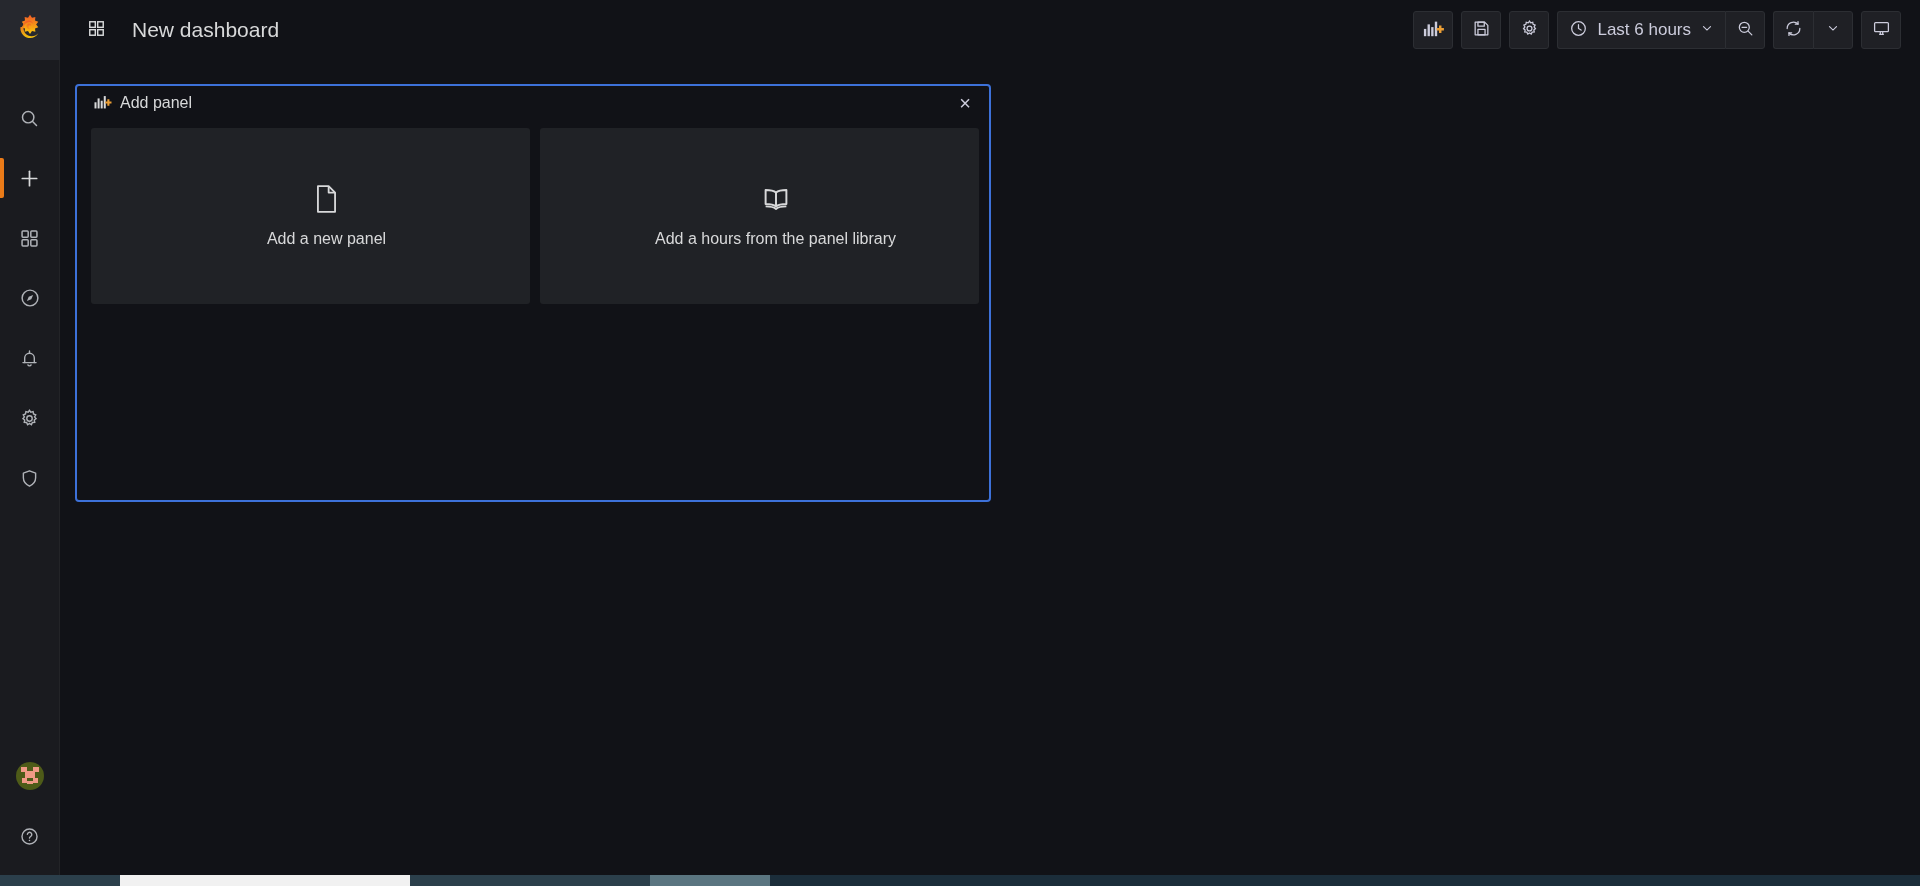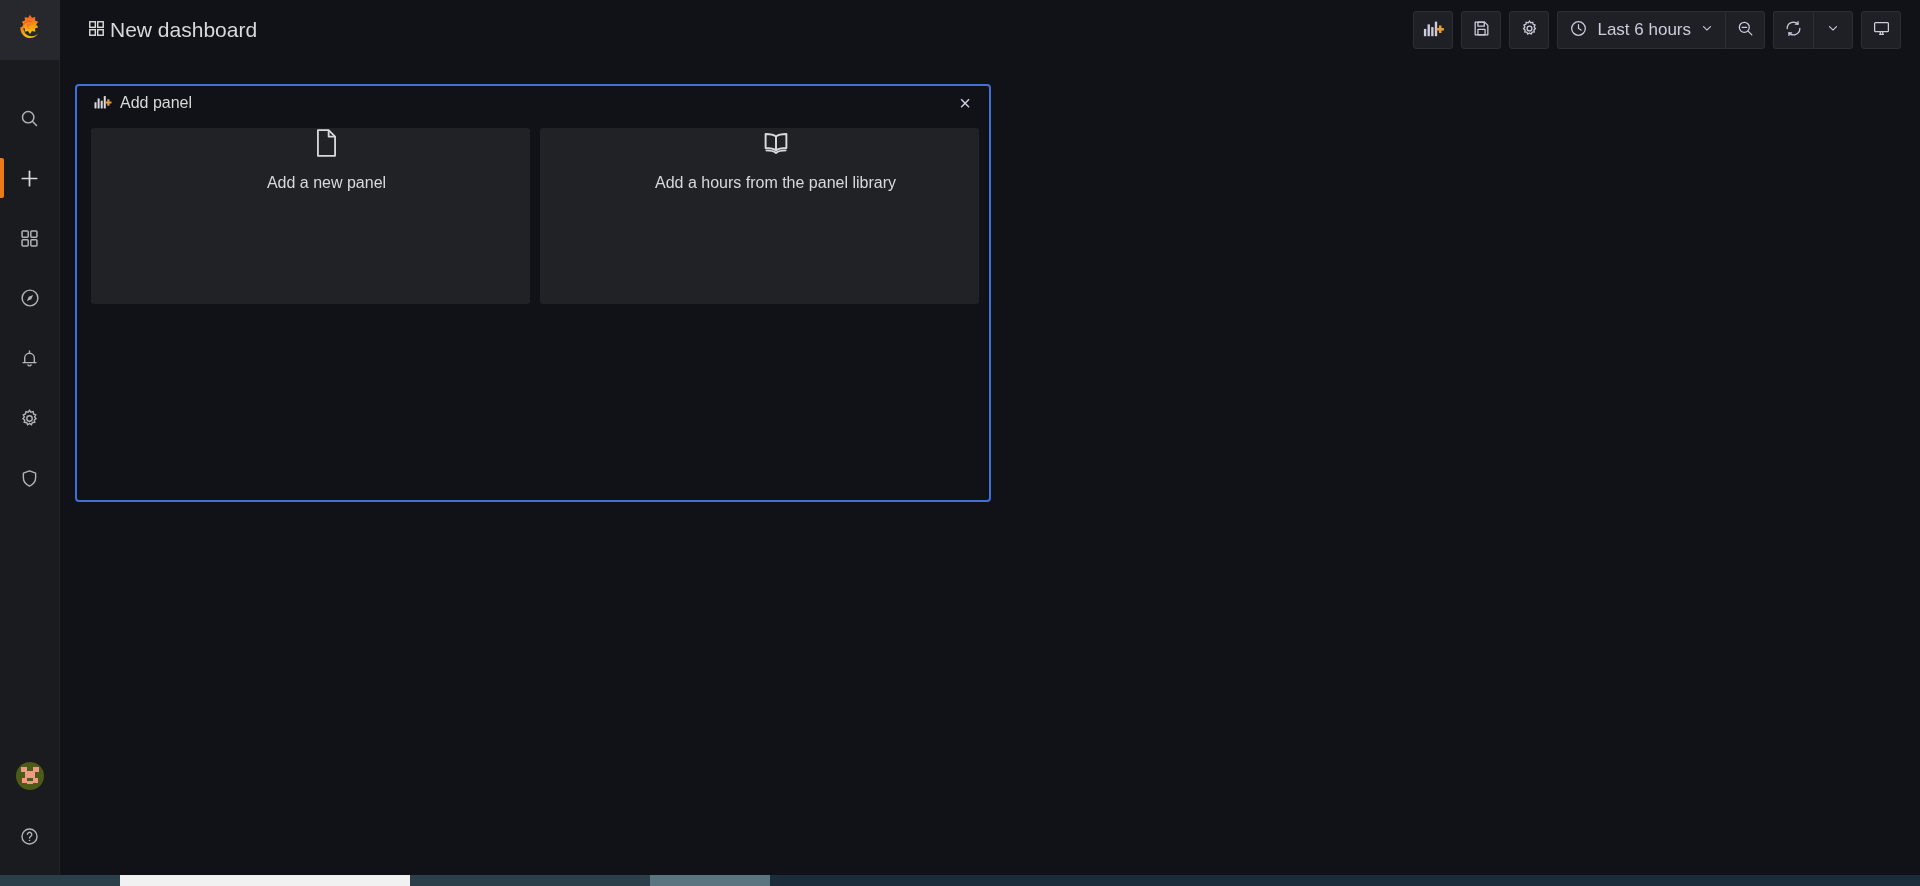--- a/index.html
+++ b/index.html
@@ -54,21 +54,21 @@
   #avatar .f { left:11px; top:19px; width:6px; height:3px; }
 
   
   #topbar {
     position:absolute; left:60px; top:0;
     width:1860px; height:60px;
     background:#111217;
     display:flex; align-items:center;
   }
   #title-wrap {
-    display:flex; align-items:center; gap:4px;
+    display:flex; align-items:center; gap:26px;
     margin-left:27px; cursor:pointer;
   }
   #dash-title {
     font-size:21px; color:#d8d9da; font-weight:400; white-space:nowrap;
   }
   #topbar-right {
     margin-left:auto; display:flex; align-items:center;
     gap:8px; margin-right:19px;
   }
   .tb-btn {
@@ -111,21 +111,21 @@
     flex:1; padding:0 10px 10px 14px;
     display:grid;
     grid-template-columns:1fr 1fr;
     grid-template-rows:1fr 1fr;
     gap:10px;
   }
   .add-card {
     background:#202226;
     border-radius:3px;
     display:flex; flex-direction:column;
-    align-items:center; justify-content:flex-start;
+    align-items:center; justify-content:center;
     gap:12px; cursor:pointer;padding-left:32px;
   }
   .add-card-label { font-size:16px; color:#d8d9da; }
   .add-card.empty { background:transparent; cursor:default; }
 
   
   #bottombar {
     position:absolute; left:0; bottom:0;
     width:1920px; height:11px;
     background:#24353f;

